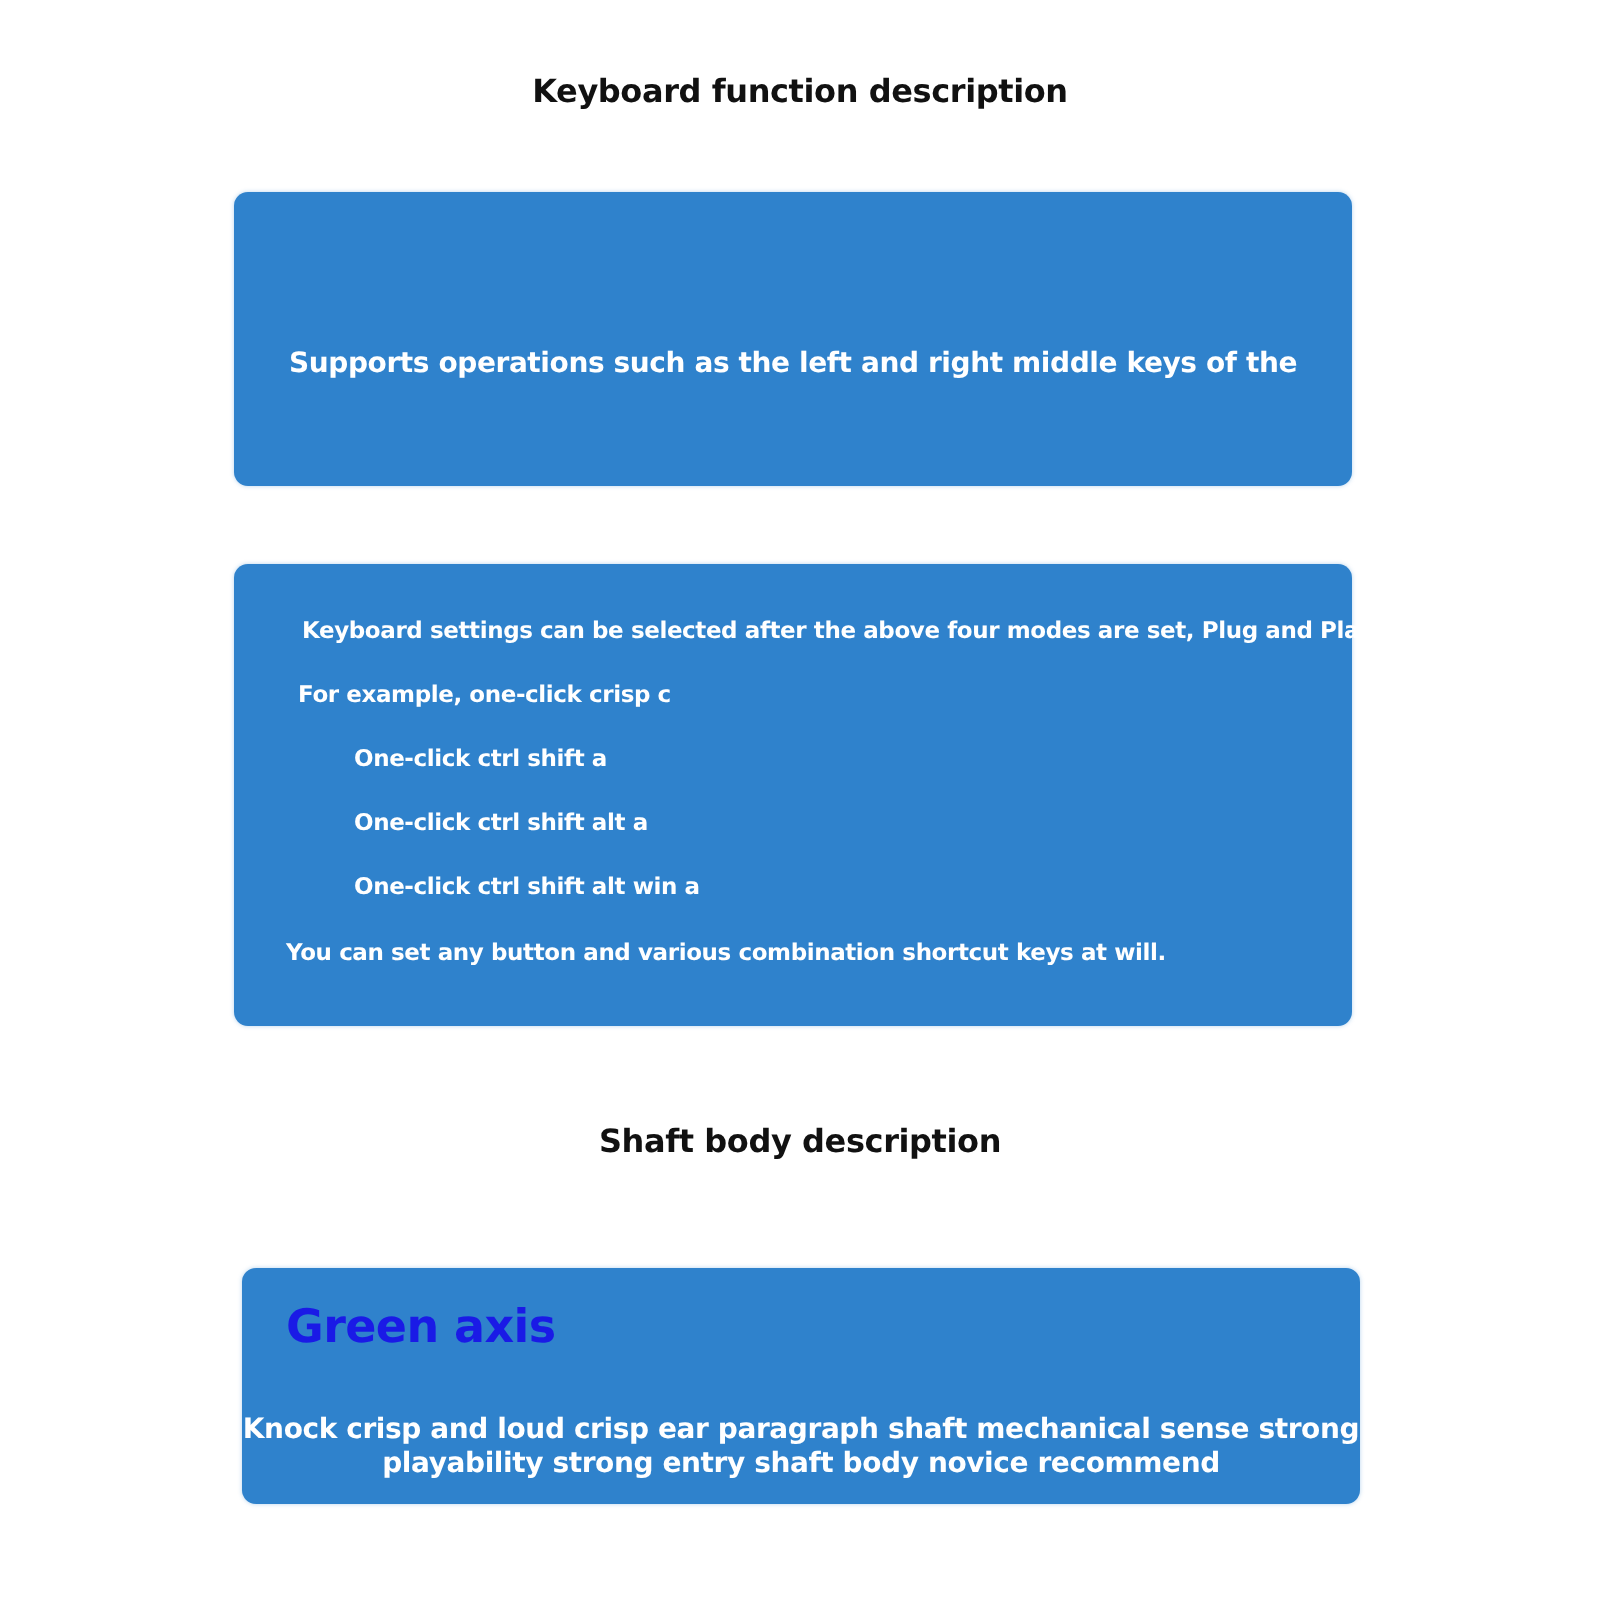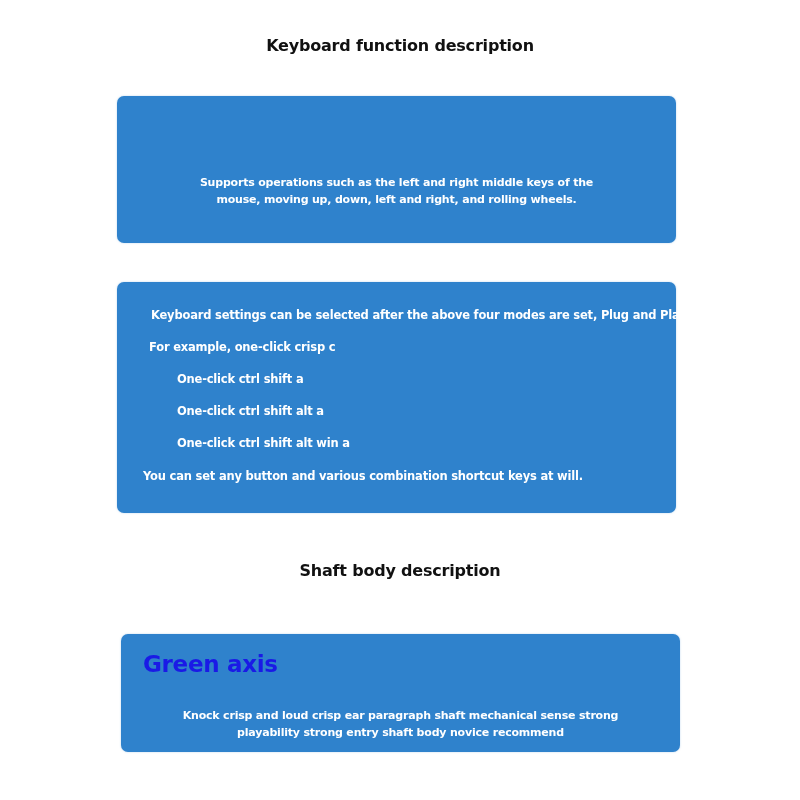--- a/index.html
+++ b/index.html
@@ -40,21 +40,21 @@
       font-size: 28px;
       color: #ffffff;
       letter-spacing: -0.3px;
     }
     .panel-body {
       position: absolute;
       left: 0;
       width: 100%;
       text-align: center;
       font-weight: bold;
-      font-size: 11px;
+      font-size: 14px;
       line-height: 17px;
       color: #ffffff;
       letter-spacing: -0.2px;
     }
     .kb-line {
       position: absolute;
       font-weight: bold;
       font-size: 11.5px;
       color: #ffffff;
       white-space: nowrap;
@@ -71,21 +71,20 @@
     }
   </style>
 </head>
 <body>
 
 <div class="section-title" style="top:36px;">Keyboard function description</div>
 
 <div class="panel" style="left:117px; top:96px; width:559px; height:147px;">
   <div class="panel-body" style="top:78px;">
     <div>Supports operations such as the left and right middle keys of the</div>
-    <div>mouse, moving up, down, left and right, and rolling wheels.</div>
   </div>
 </div>
 
 <div class="panel" style="left:117px; top:282px; width:559px; height:231px;">
   <div class="kb-line" style="left:34px; top:26px;">Keyboard settings can be selected after the above four modes are set, Plug and Play</div>
   <div class="kb-line" style="left:32px; top:58px;">For example, one-click crisp c</div>
   <div class="kb-line" style="left:60px; top:90px;">One-click ctrl shift a</div>
   <div class="kb-line" style="left:60px; top:122px;">One-click ctrl shift alt a</div>
   <div class="kb-line" style="left:60px; top:154px;">One-click ctrl shift alt win a</div>
   <div class="kb-line" style="left:26px; top:187px;">You can set any button and various combination shortcut keys at will.</div>

